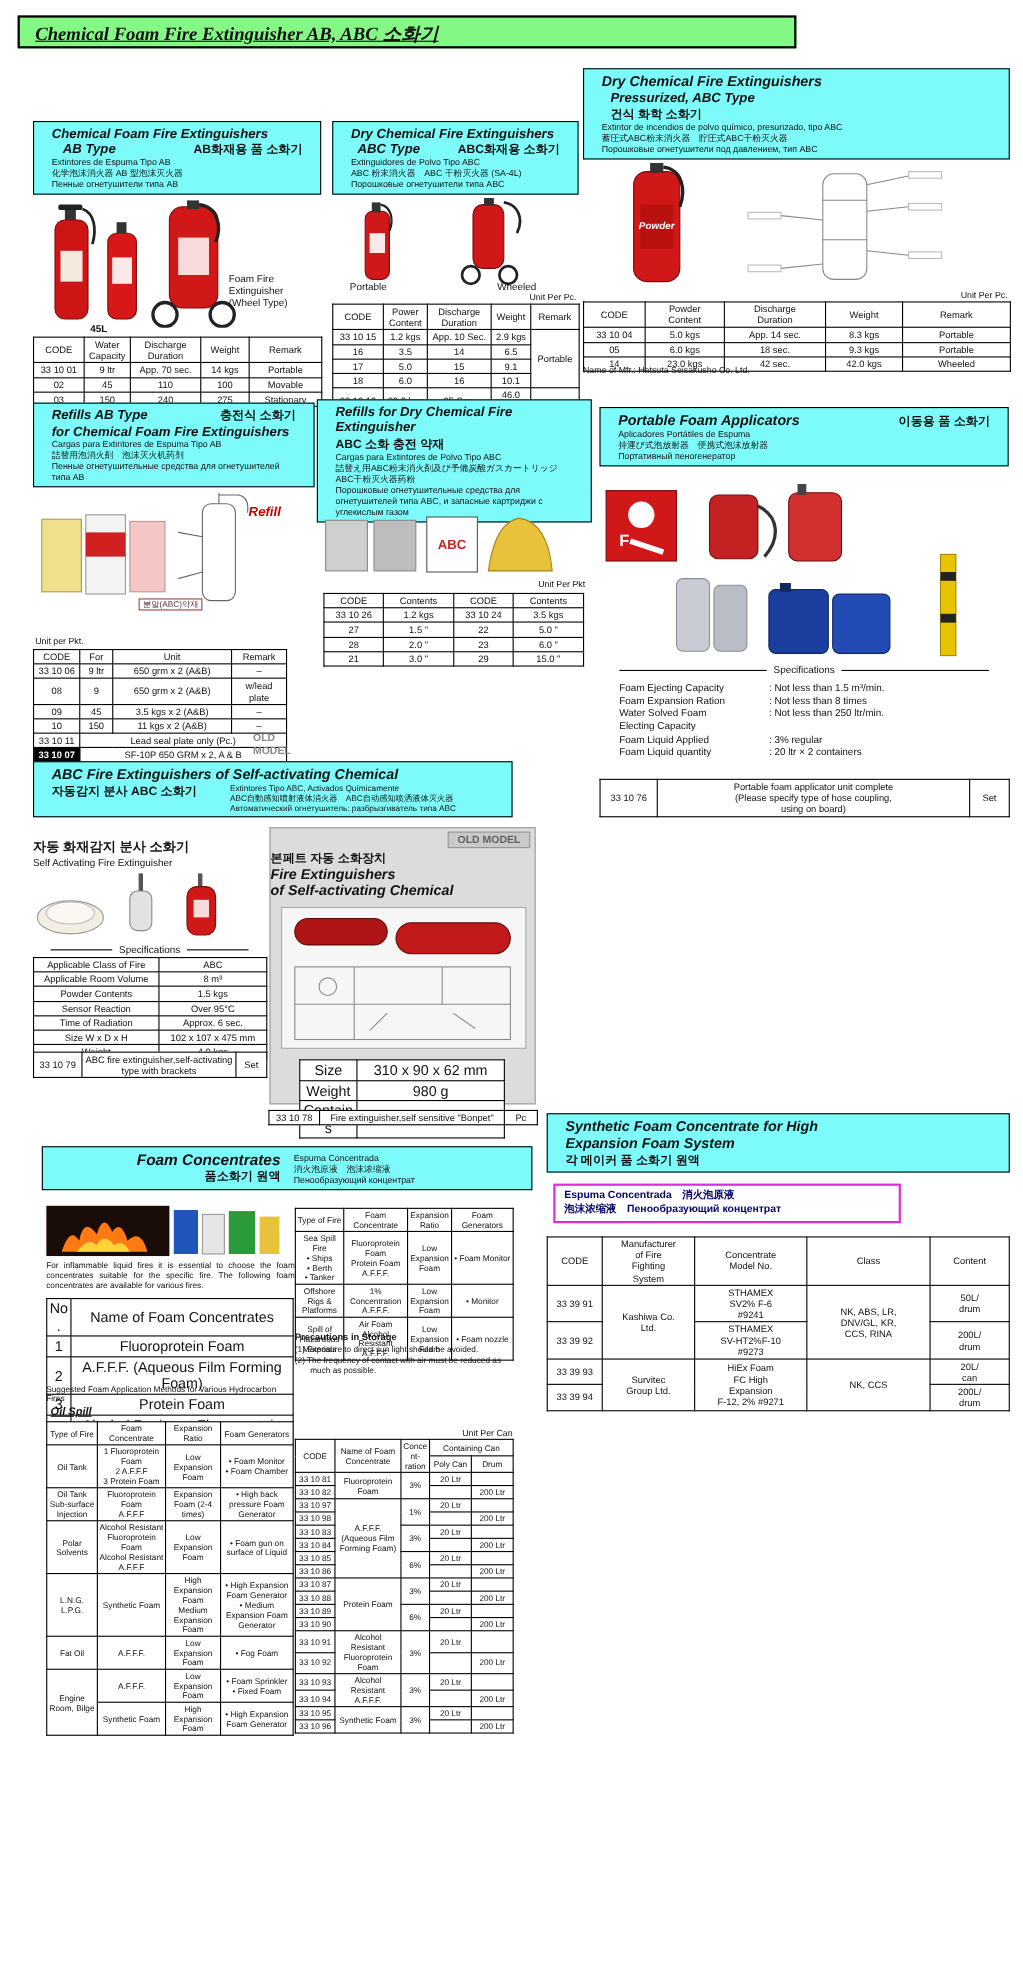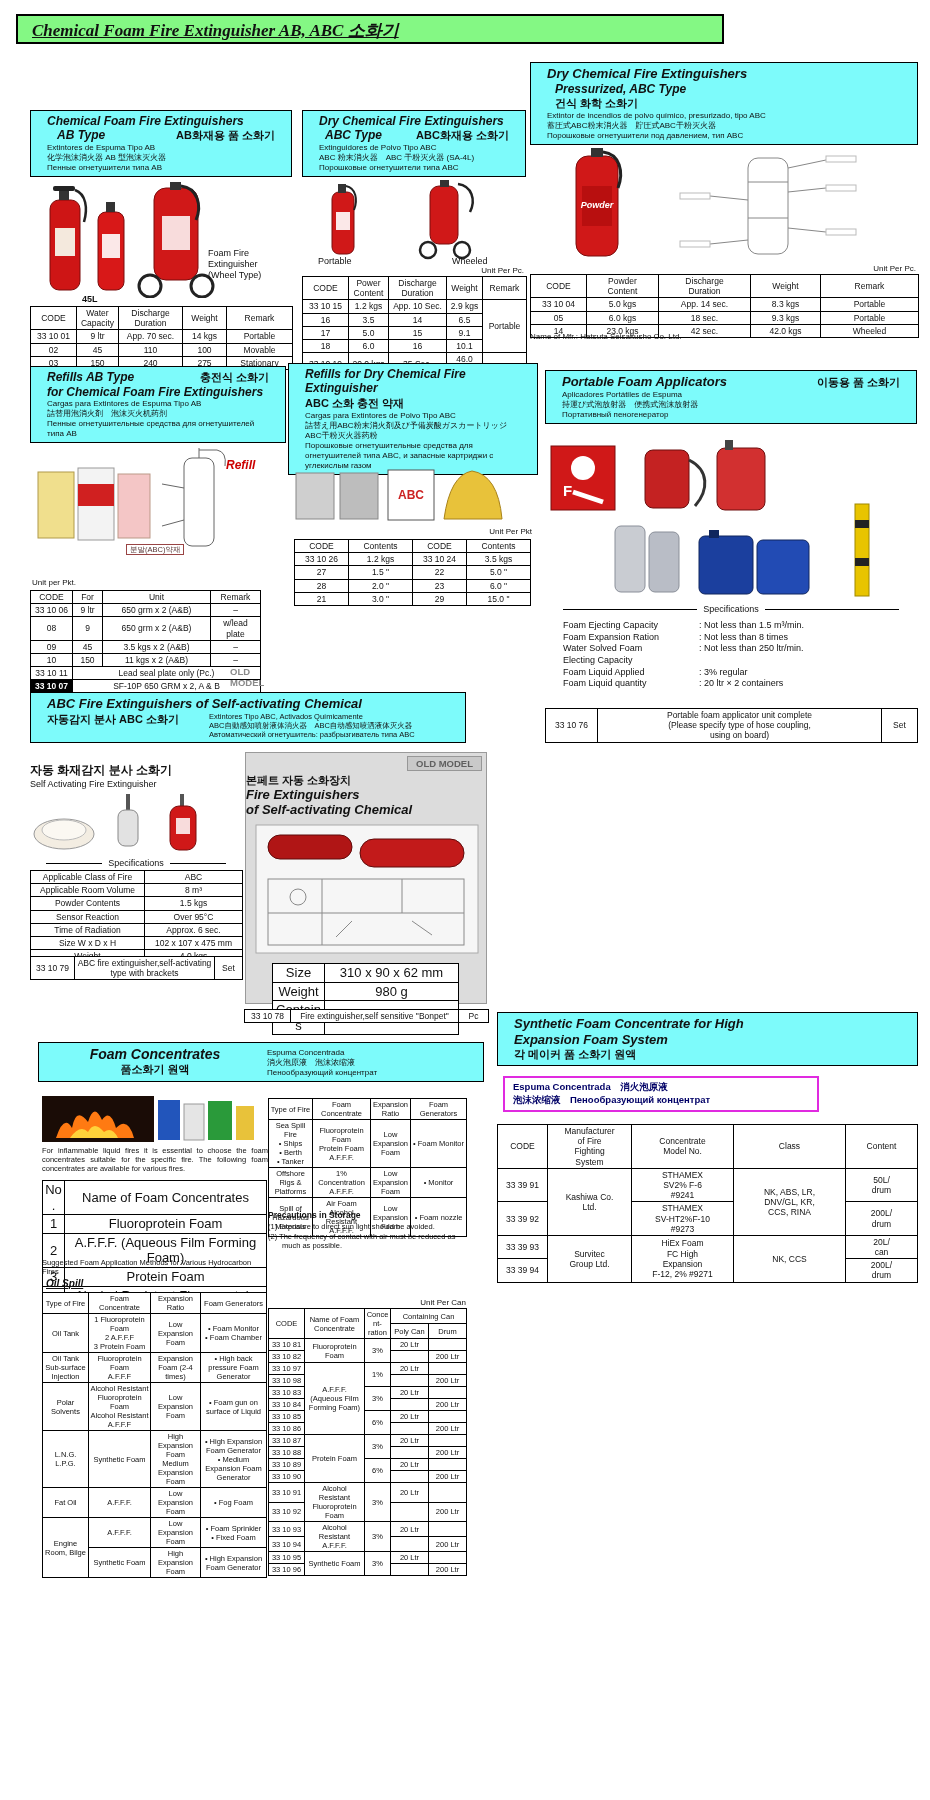--- a/index.html
+++ b/index.html
@@ -639,21 +639,21 @@
             <td>33 10 78</td>
             <td class="left">Fire extinguisher,self sensitive "Bonpet"</td>
             <td>Pc</td>
           </tr>
         </tbody>
     </table>
   </div>
 
   <div class="abs" style="left:38px;top:1042px;width:446px">
     <div class="cyan" style="display:flex;gap:12px">
-      <div style="width:200px;text-align:center">
+      <div style="width:200px;text-align:right">
         <div style="font-size:14px;font-weight:700;font-style:italic">Foam Concentrates</div>
         <div class="kr">품소화기 원액</div>
       </div>
       <div style="padding-top:2px">
         <div class="sm">Espuma Concentrada</div>
         <div class="sm">消火泡原液　泡沫浓缩液</div>
         <div class="sm">Пенообразующий концентрат</div>
       </div>
     </div>
     <svg class="abs" style="left:4px;top:54px" width="226" height="46" viewBox="0 0 226 46">

